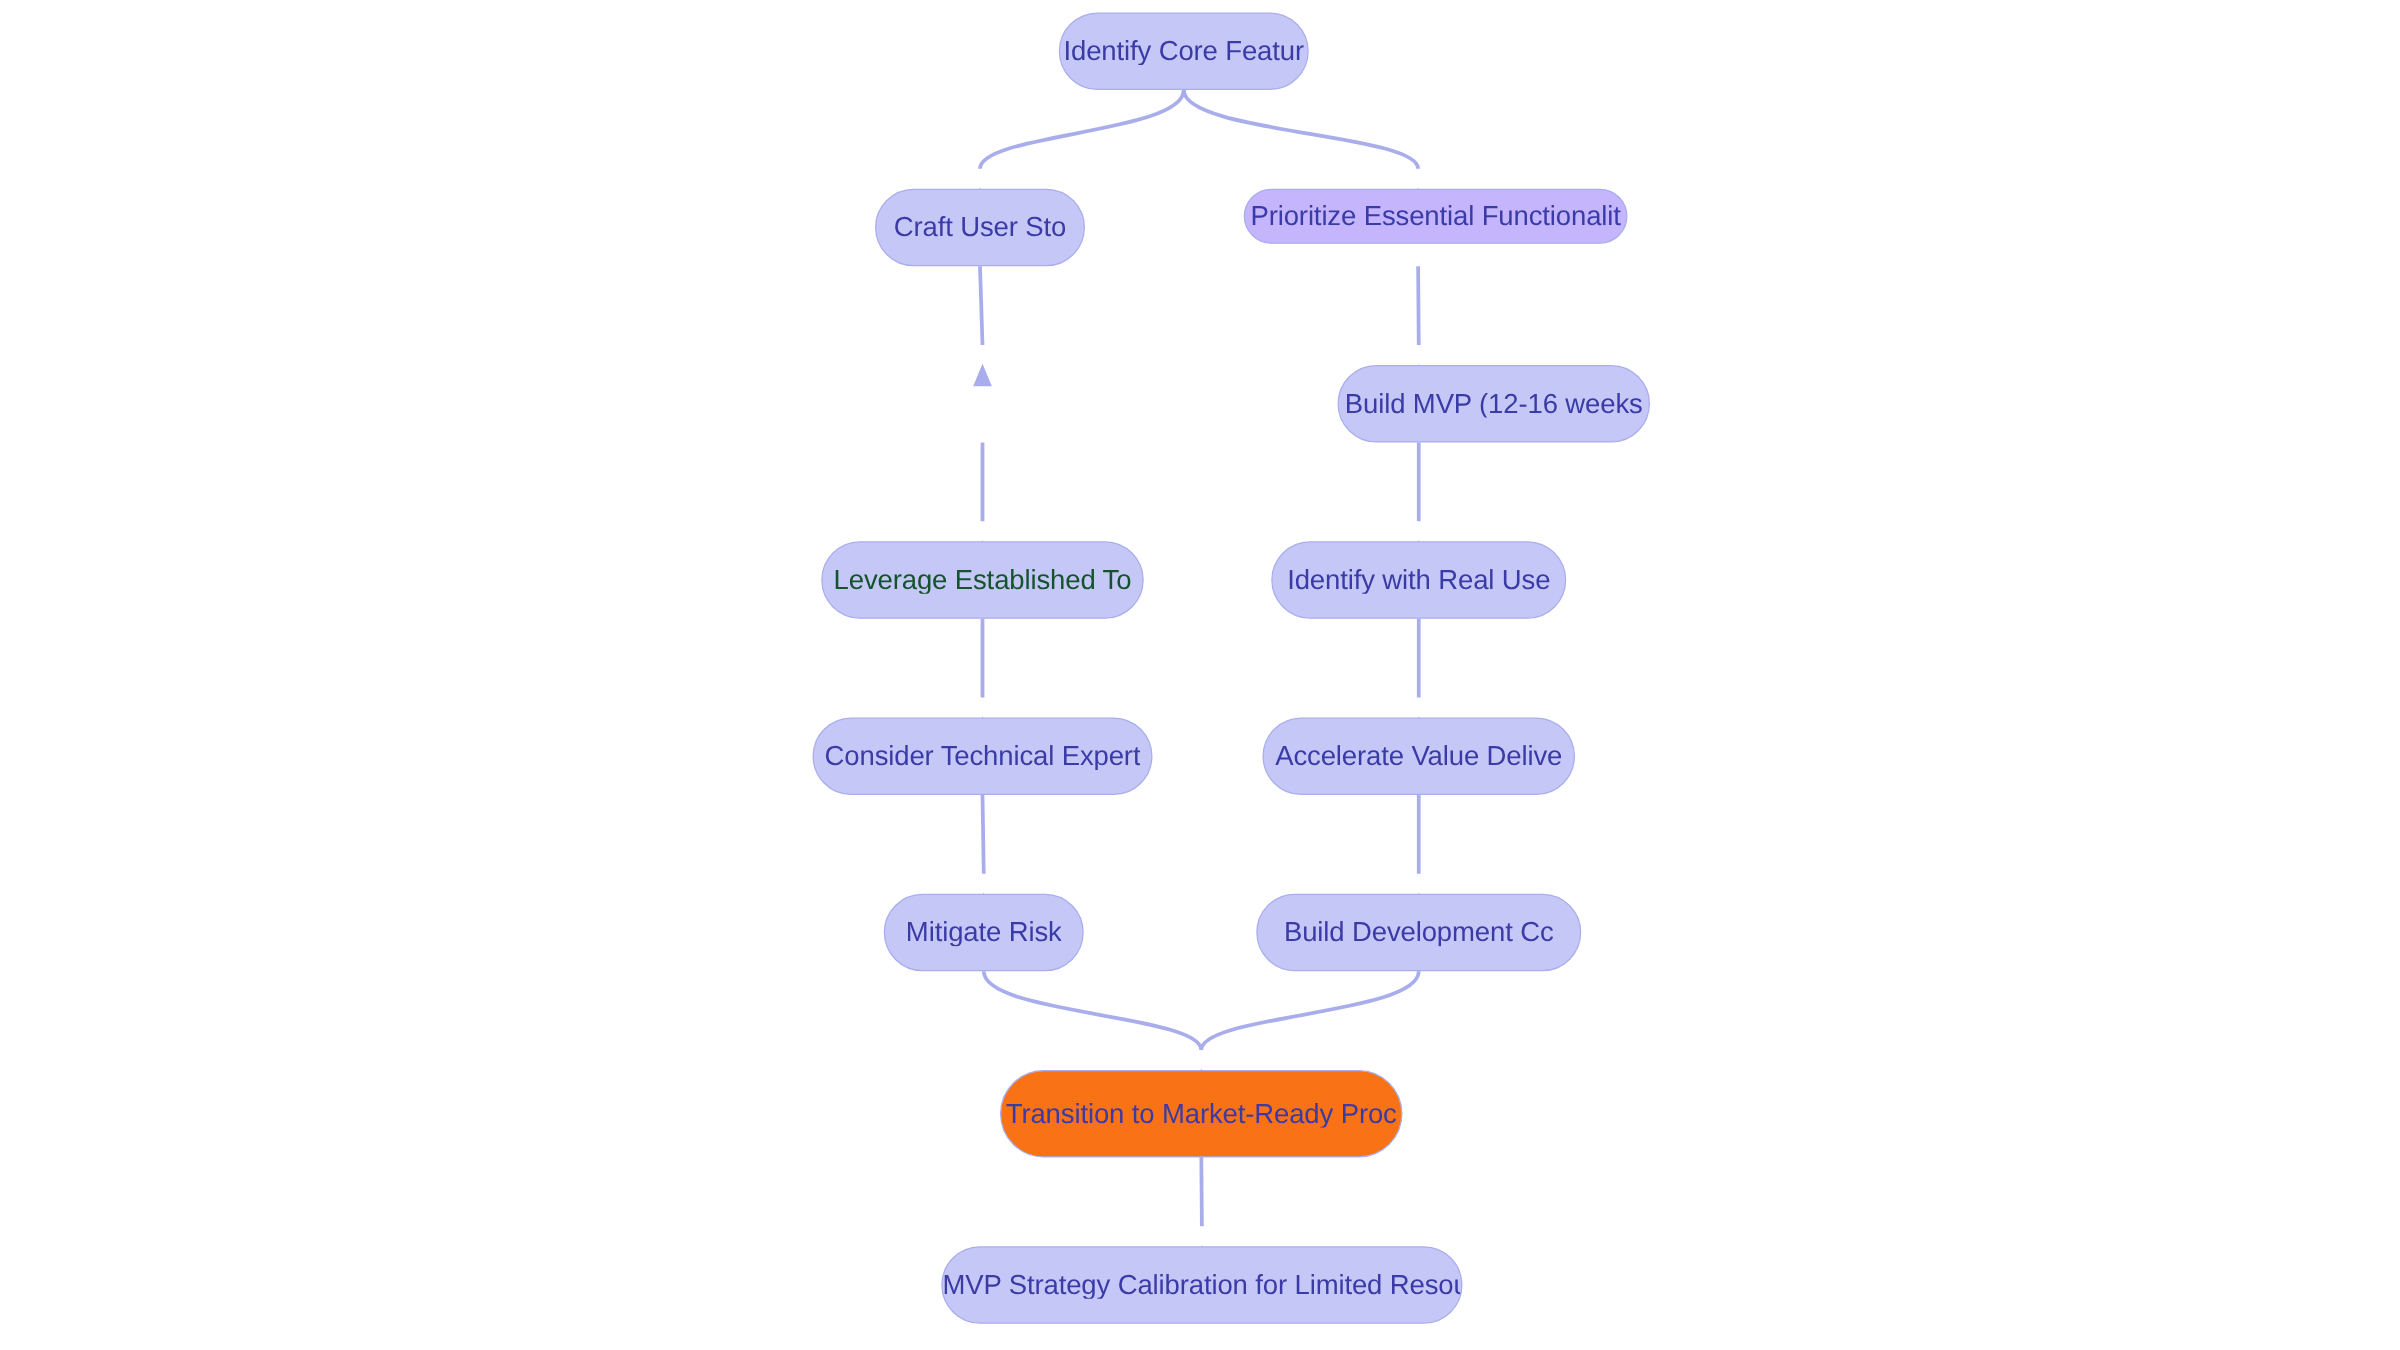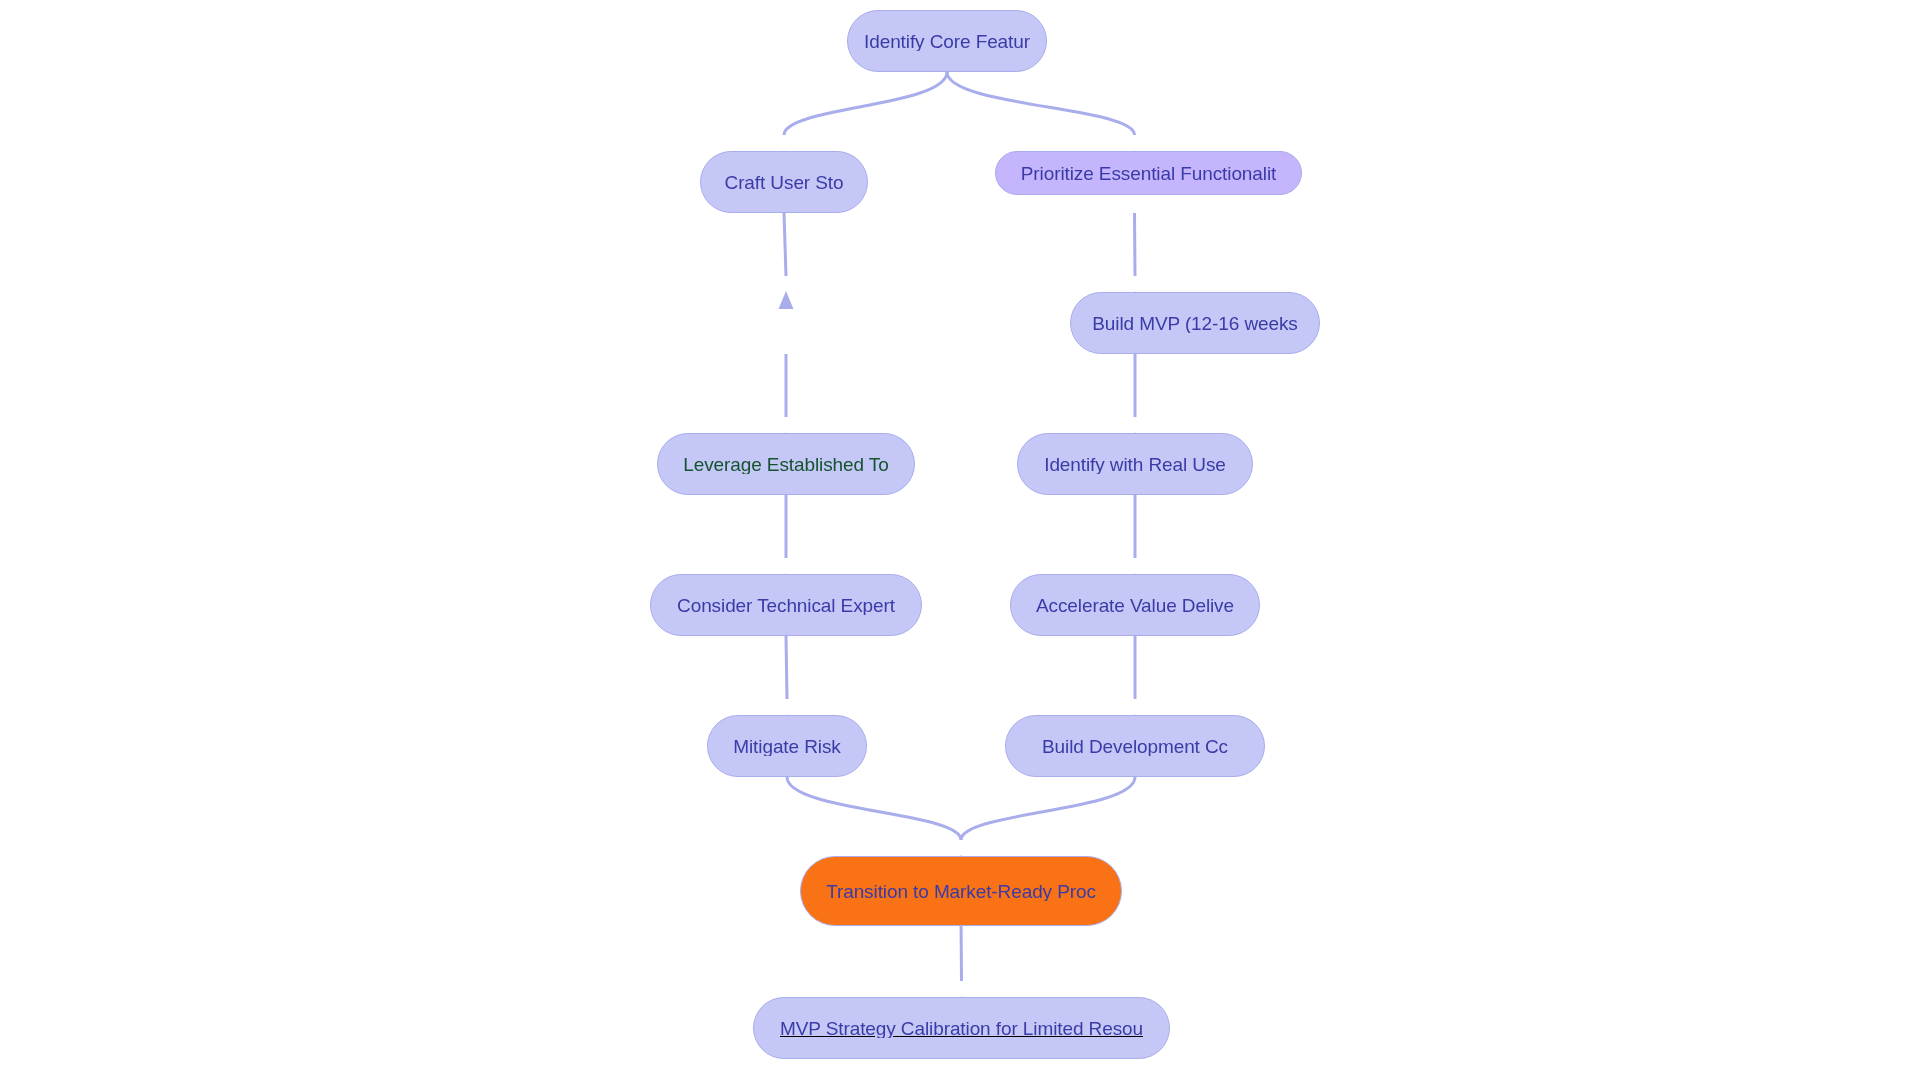--- a/index.html
+++ b/index.html
@@ -34,21 +34,21 @@
     justify-content: center;
     background: #c5c8f7;
     border: 1.6px solid #a9adec;
     border-radius: 999px;
     overflow: hidden;
     white-space: nowrap;
   }
   .node-label {
     color: #3a3ba6;
     font-family: "Liberation Sans", sans-serif;
-    font-size: 19px;
+    font-size: 22px;
     line-height: 1;
     letter-spacing: -0.1px;
     white-space: nowrap;
     overflow: hidden;
     text-overflow: clip;
     display: block;
   }
 </style>
 </head>
 <body>
@@ -110,17 +110,17 @@
   </div>
   <div class="node" style="left: 707px; top: 715px; width: 160px; height: 62px; background: rgb(197, 200, 247); border-color: rgb(169, 173, 236);">
     <span class="node-label" style="color: rgb(58, 59, 166);">Mitigate Risk</span>
   </div>
   <div class="node" style="left: 1005px; top: 715px; width: 260px; height: 62px; background: rgb(197, 200, 247); border-color: rgb(169, 173, 236);">
     <span class="node-label" style="color: rgb(58, 59, 166);">Build Development Cc</span>
   </div>
   <div class="node" style="left: 800px; top: 856px; width: 322px; height: 70px; background: #f97316; border-color: rgb(169, 173, 236);">
     <span class="node-label" style="color: rgb(58, 59, 166);">Transition to Market-Ready Proc</span>
   </div>
-  <div class="node" style="left: 753px; top: 997px; width: 417px; height: 62px; background: rgb(197, 200, 247); border-color: rgb(169, 173, 236); text-decoration: underline;">
+  <div class="node" style="left: 753px; top: 997px; width: 417px; height: 62px; background: rgb(197, 200, 247); border-color: rgb(169, 173, 236);">
     <span class="node-label" style="color: rgb(58, 59, 166);">MVP Strategy Calibration for Limited Resou</span>
   </div>
 
 </div>
 
 </body></html>

